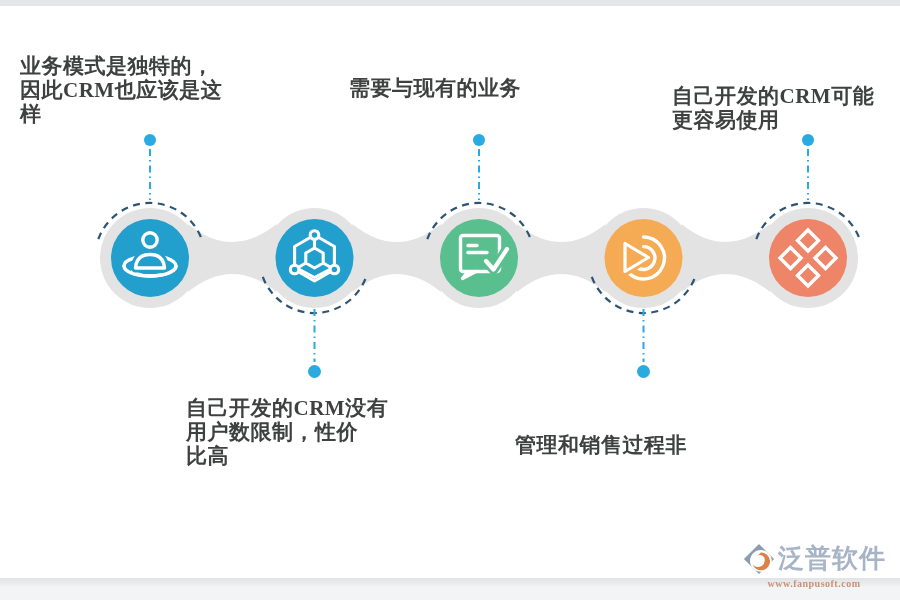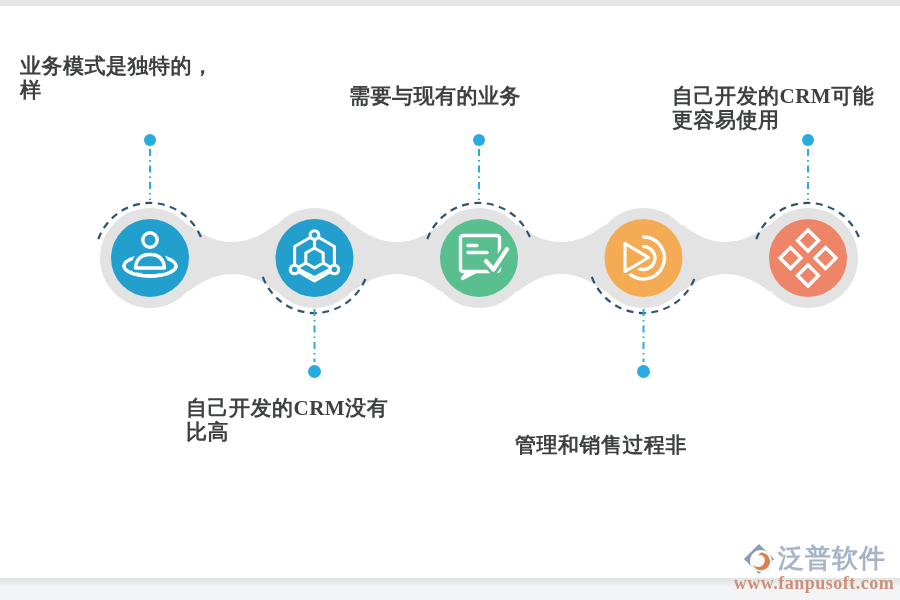--- a/index.html
+++ b/index.html
@@ -23,21 +23,21 @@
   .watermark{
     position:absolute;right:6px;bottom:9px;width:160px;
     display:flex;flex-direction:column;align-items:center;z-index:5;
   }
   .wm-row{display:flex;align-items:center;gap:2px;}
   .wm-brand{
     font-size:26px;font-weight:bold;color:#a7b4c7;letter-spacing:1px;
     line-height:28px;white-space:nowrap;
   }
   .wm-url{
-    font-size:18px;font-weight:bold;color:#cd9077;letter-spacing:0.5px;
+    font-size:10px;font-weight:bold;color:#cd9077;letter-spacing:0.5px;
     line-height:15px;white-space:nowrap;
   }
 </style>
 </head>
 <body>
 
 <div class="edge-top"></div>
 <div class="edge-bottom"></div>
 
 <svg class="chain" width="900" height="600" viewBox="0 0 900 600">
@@ -126,34 +126,36 @@
     <circle cx="150" cy="140" r="6"></circle>
     <circle cx="479" cy="140" r="6"></circle>
     <circle cx="808" cy="140" r="6"></circle>
     <circle cx="314.5" cy="371.5" r="6.5"></circle>
     <circle cx="643.5" cy="371.5" r="6.5"></circle>
   </g>
 </svg>
 
 <div class="callout" style="left:20px;top:54px;">
   <div class="ln">业务模式是独特的，</div>
+  <div class="ln">因此CRM也应该是这</div>
   <div class="ln">样</div>
 </div>
 
-<div class="callout" style="left:349px;top:84px;">
+<div class="callout" style="left:349px;top:76px;">
   <div class="ln">需要与现有的业务</div>
 </div>
 
 <div class="callout" style="left:672px;top:84px;">
   <div class="ln">自己开发的CRM可能</div>
   <div class="ln">更容易使用</div>
 </div>
 
 <div class="callout" style="left:186px;top:396px;">
   <div class="ln">自己开发的CRM没有</div>
+  <div class="ln">用户数限制，性价</div>
   <div class="ln">比高</div>
 </div>
 
 <div class="callout" style="left:515px;top:396px;margin-top:37px;">
   <div class="ln">管理和销售过程非</div>
 </div>
 
 <div class="watermark">
   <div class="wm-row">
     <svg width="34" height="34" viewBox="0 0 36 36">

